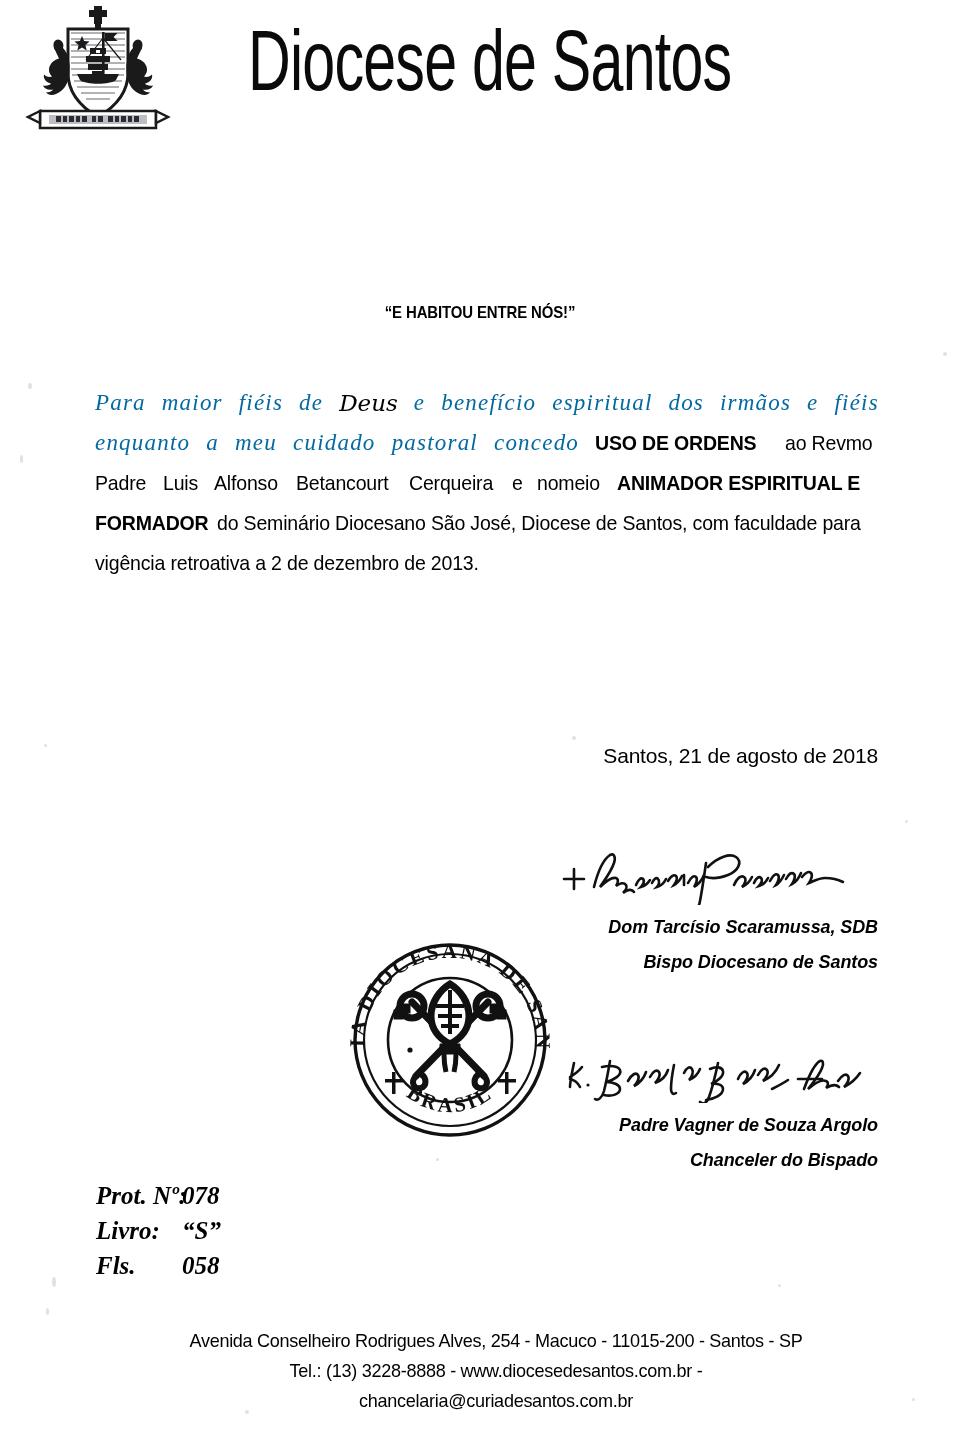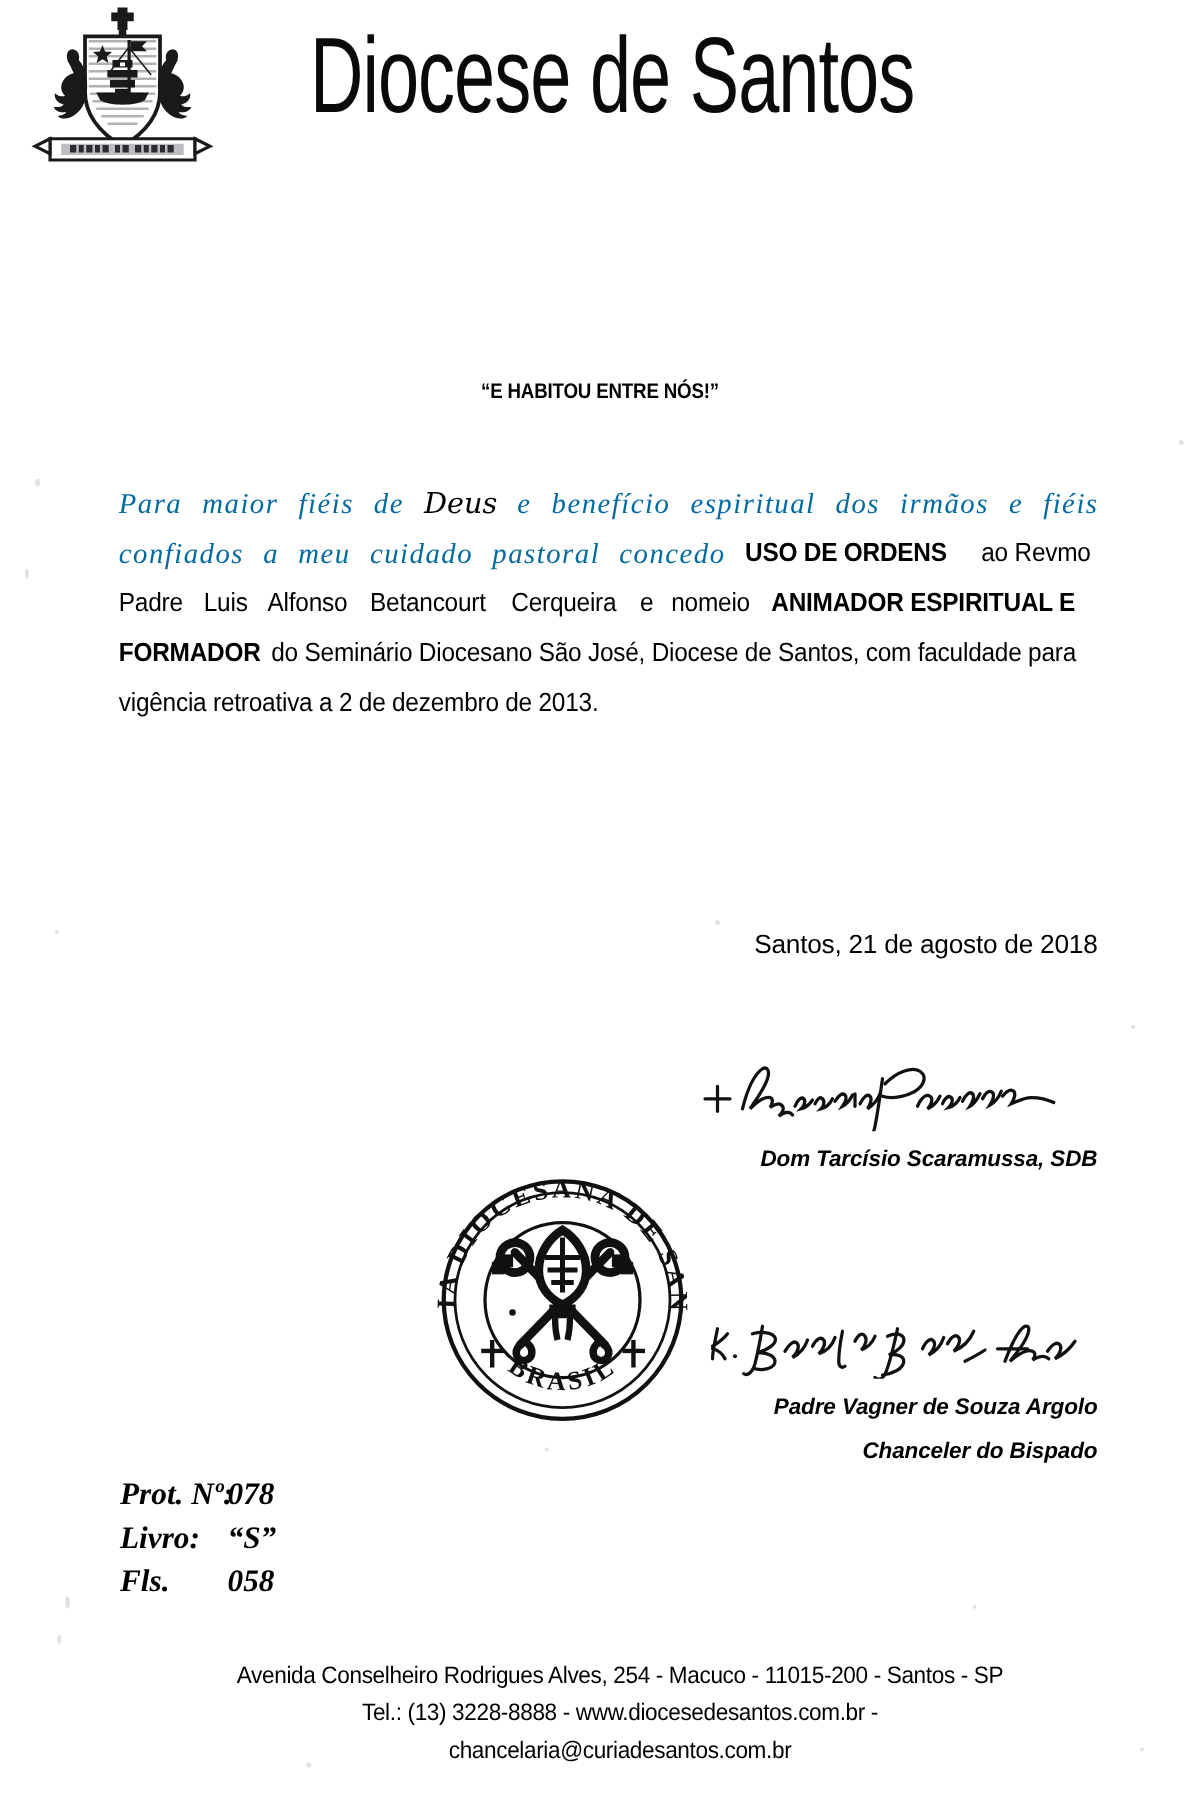--- a/index.html
+++ b/index.html
@@ -257,21 +257,21 @@
         <span class="orn-d">Deus</span>
         <span class="orn">e</span>
         <span class="orn">benefício</span>
         <span class="orn">espiritual</span>
         <span class="orn">dos</span>
         <span class="orn">irmãos</span>
         <span class="orn">e</span>
         <span class="orn">fiéis</span>
       </div>
     <div class="bline j">
-        <span class="orn">confiados</span>
+        <span class="orn">enquanto</span>
         <span class="orn">a</span>
         <span class="orn">meu</span>
         <span class="orn">cuidado</span>
         <span class="orn">pastoral</span>
         <span class="orn">concedo</span>
         <span class="cs b">USO DE ORDENS</span>
         <span class="cs">ao Revmo</span>
       </div>
     <div class="bline j">
         <span class="cs">Padre</span>
@@ -307,20 +307,21 @@
         <path d="M150 22c10-10 22-14 28-10 7 5 2 14-8 18-8 3-16 4-22 2"></path>
         <path d="M148 18c-2 14-4 28-6 38-1 6-4 10-8 10"></path>
         <path d="M176 40c3-7 7-10 10-8 3 2 1 7-2 10 5-2 8-6 10-10"></path>
         <path d="M196 38c2-5 5-7 7-5 2 2 0 6-2 8 4-1 7-4 9-8"></path>
         <path d="M212 36c3-6 6-8 8-6 2 2 0 7-2 10 4-2 6-6 8-10"></path>
         <path d="M228 34c3-6 6-7 8-5 2 2 0 7-2 10 4-2 7-6 9-11"></path>
         <path d="M244 32c4-5 7-6 9-4 2 2 0 7-2 10 5-2 10-5 16-5 8 0 14 2 18 4"></path>
       </g>
     </svg>
     <div class="sig-name">Dom Tarcísio Scaramussa, SDB</div>
+    <div class="sig-role">Bispo Diocesano de Santos</div>
   </div>
 
   <div id="sig-chancellor" class="sigblock">
     <svg class="sig-svg" width="312" height="48" viewBox="0 0 312 48">
       <g fill="none" stroke="#111" stroke-width="2.6" stroke-linecap="round">
         <path d="M8 8c-2 10-4 18-4 24M4 22c5-3 9-6 12-10M4 24c4 1 8 4 10 8"></path>
         <circle cx="22" cy="30" r="1.6" fill="#111" stroke="none"></circle>
         <path d="M36 12c8-2 16-1 18 3 2 5-6 10-14 12 8 0 14 3 14 7 0 5-8 8-16 6"></path>
         <path d="M44 6c-2 12-4 22-6 30-2 7-6 10-9 8"></path>
         <path d="M62 26c4-7 8-9 10-6 2 3-1 8-4 11 6-3 10-8 12-14"></path>

